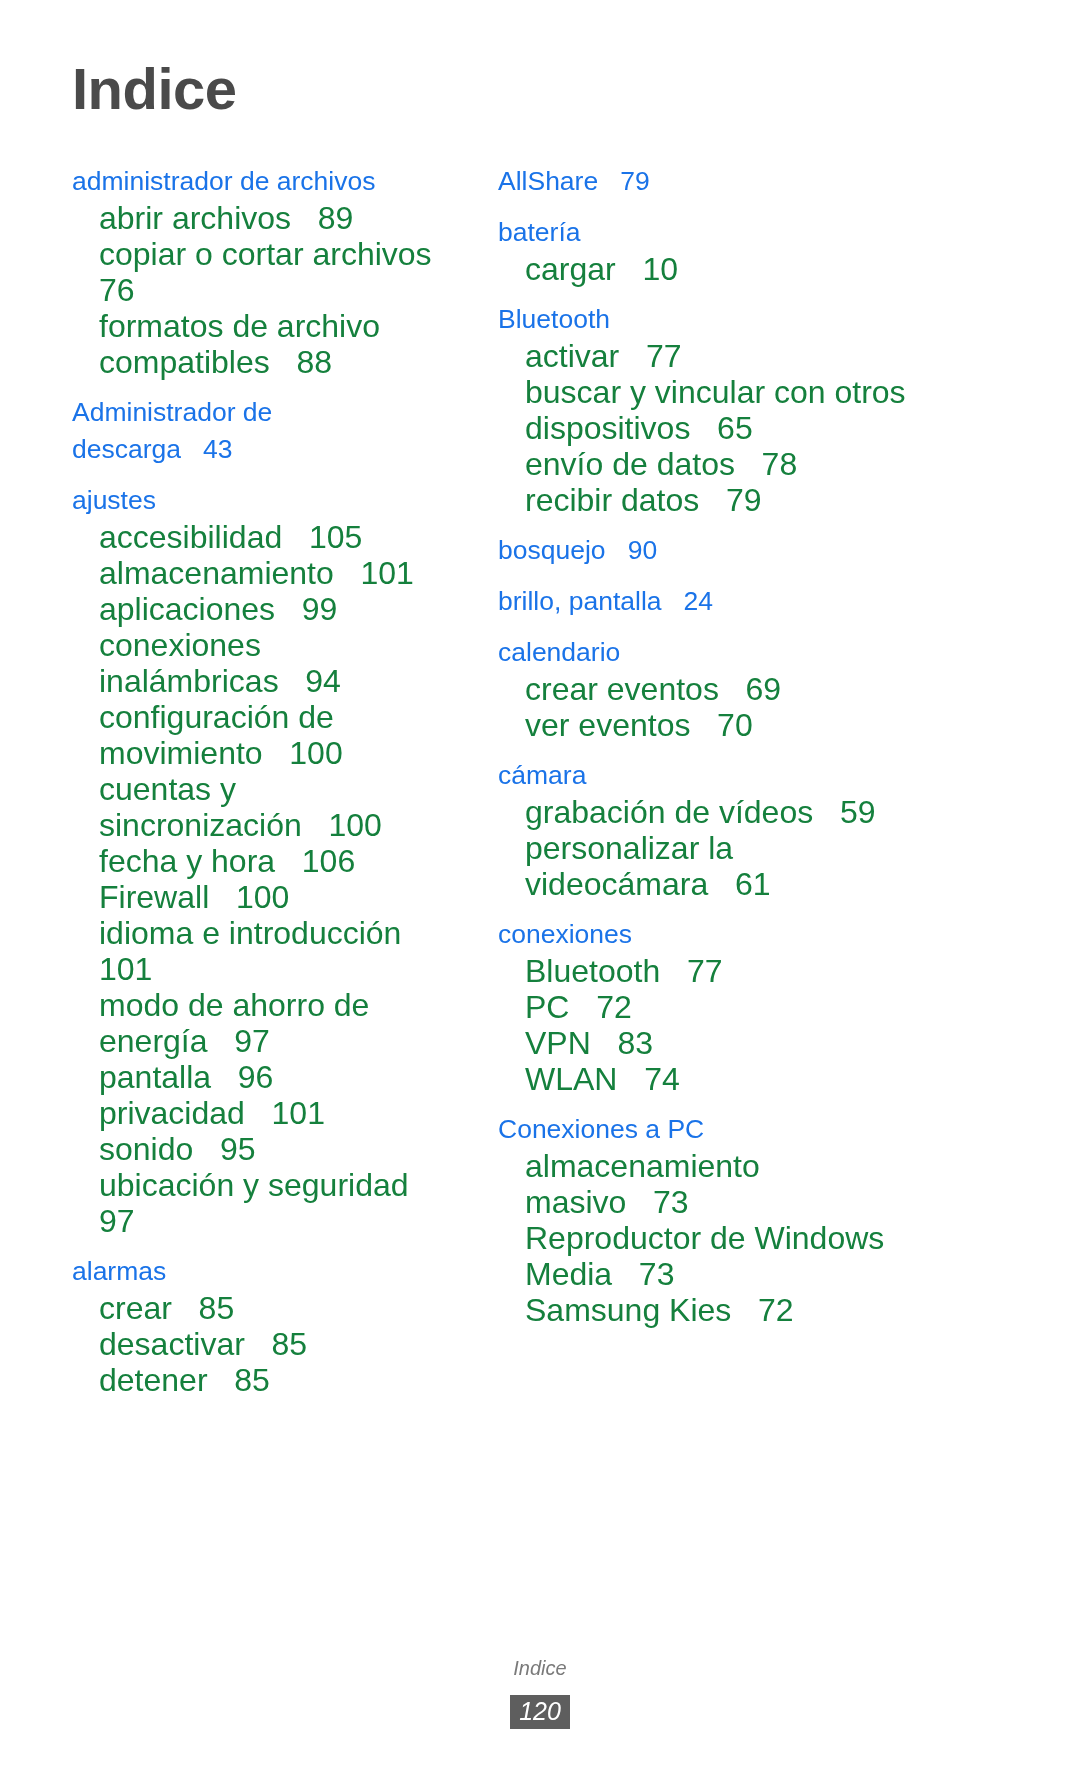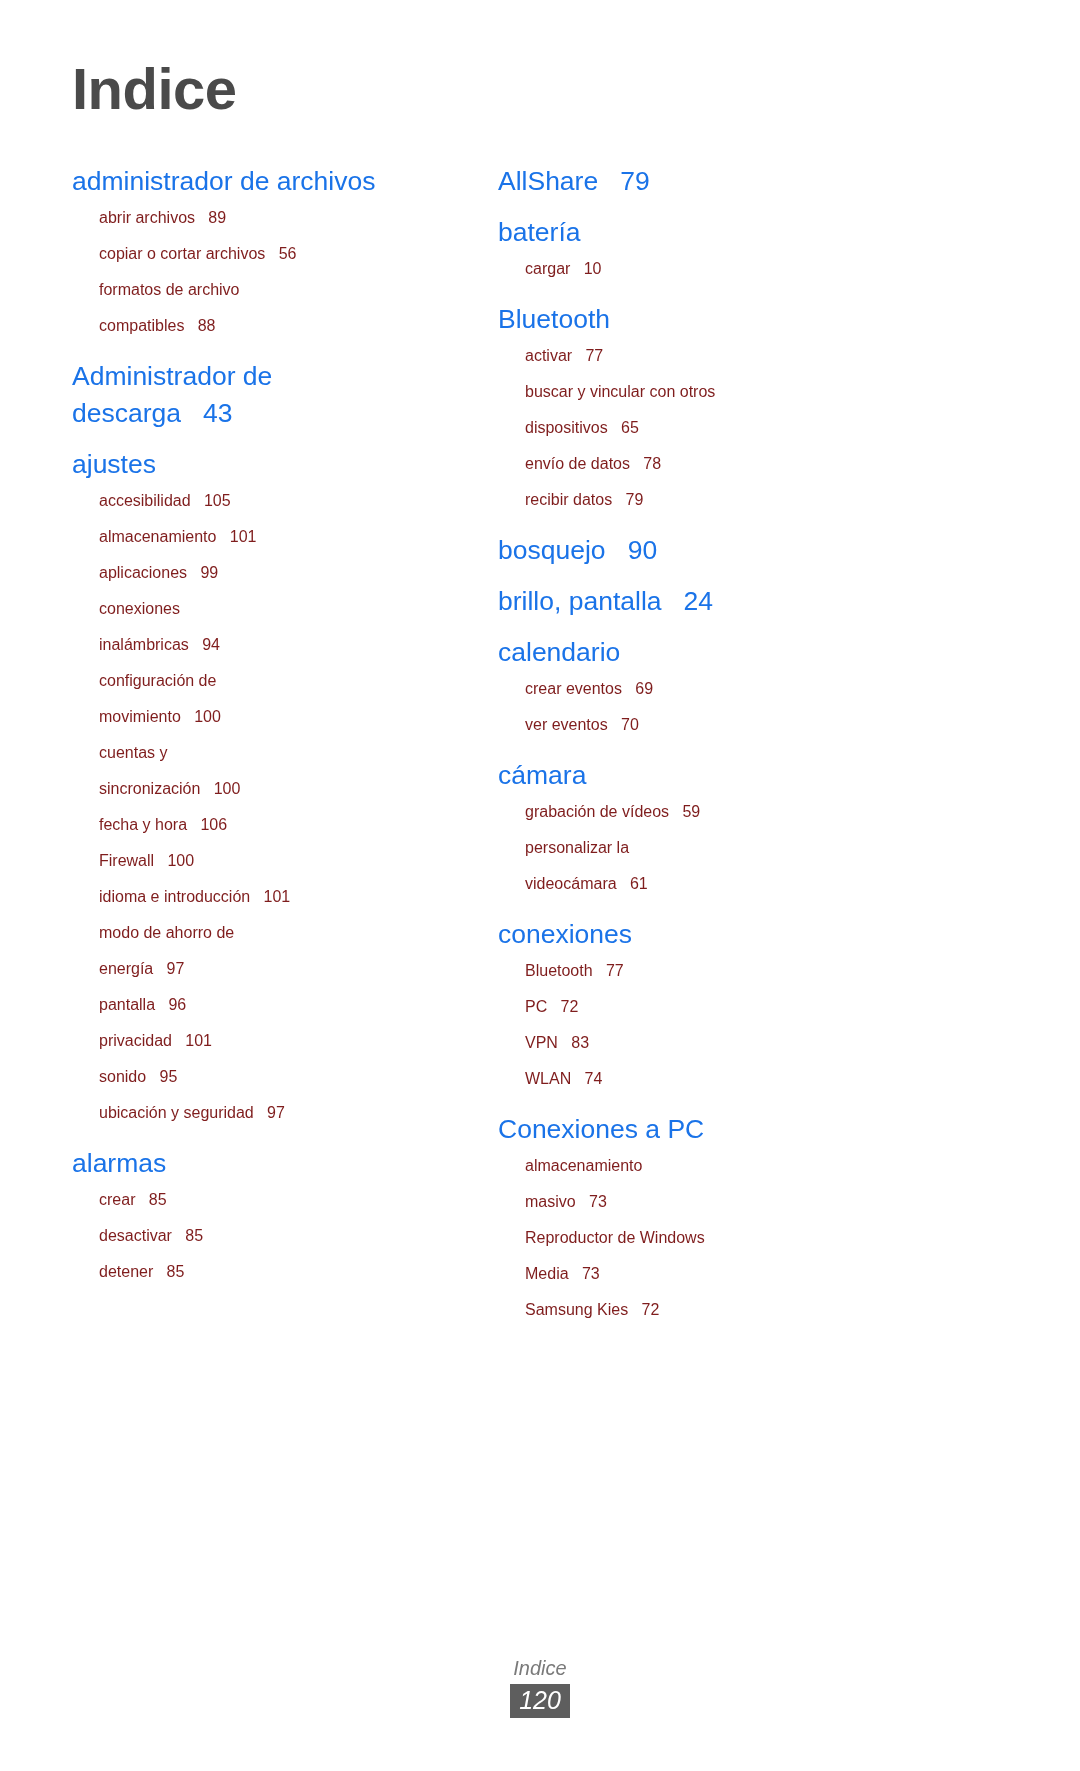--- a/index.html
+++ b/index.html
@@ -54,41 +54,41 @@
   .entry-group {
     margin-bottom: 14px;
   }
   .heading {
     color: #1a73e8;
     font-size: 26.5px;
     line-height: 37px;
     white-space: pre-wrap;
   }
   .sub {
-    color: #7f1d1d;
-    font-size: 16px;
+    color: #15803d;
+    font-size: 32px;
     line-height: 36px;
     padding-left: 27px;
     white-space: pre-wrap;
   }
   .footer {
     position: absolute;
     left: 0;
     top: 1655px;
     width: 1080px;
     text-align: center;
   }
   .footer-label {
     font-size: 20px;
     font-style: italic;
     color: #7a7a7a;
     line-height: 26px;
   }
   .footer-pagewrap {
-    margin-top: 3px;
+    margin-top: 14px;
     line-height: 0;
   }
   .footer-page {
     display: inline-block;
     background: #5e5e5e;
     color: #ffffff;
     font-style: italic;
     font-size: 25px;
     font-weight: normal;
     padding: 2px 9px 4px 9px;
@@ -102,21 +102,21 @@
 
   <div class="page-title">Indice</div>
 
   <div class="columns">
 
     <div class="col col-left">
 
       <div class="entry-group">
         <div class="heading">administrador de archivos</div>
         <div class="sub">abrir archivos   89</div>
-        <div class="sub">copiar o cortar archivos   56</div>
+        <div class="sub">copiar o cortar archivos   76</div>
         <div class="sub">formatos de archivo
 compatibles   88</div>
       </div>
 
       <div class="entry-group">
         <div class="heading">Administrador de
 descarga   43</div>
       </div>
 
       <div class="entry-group">

